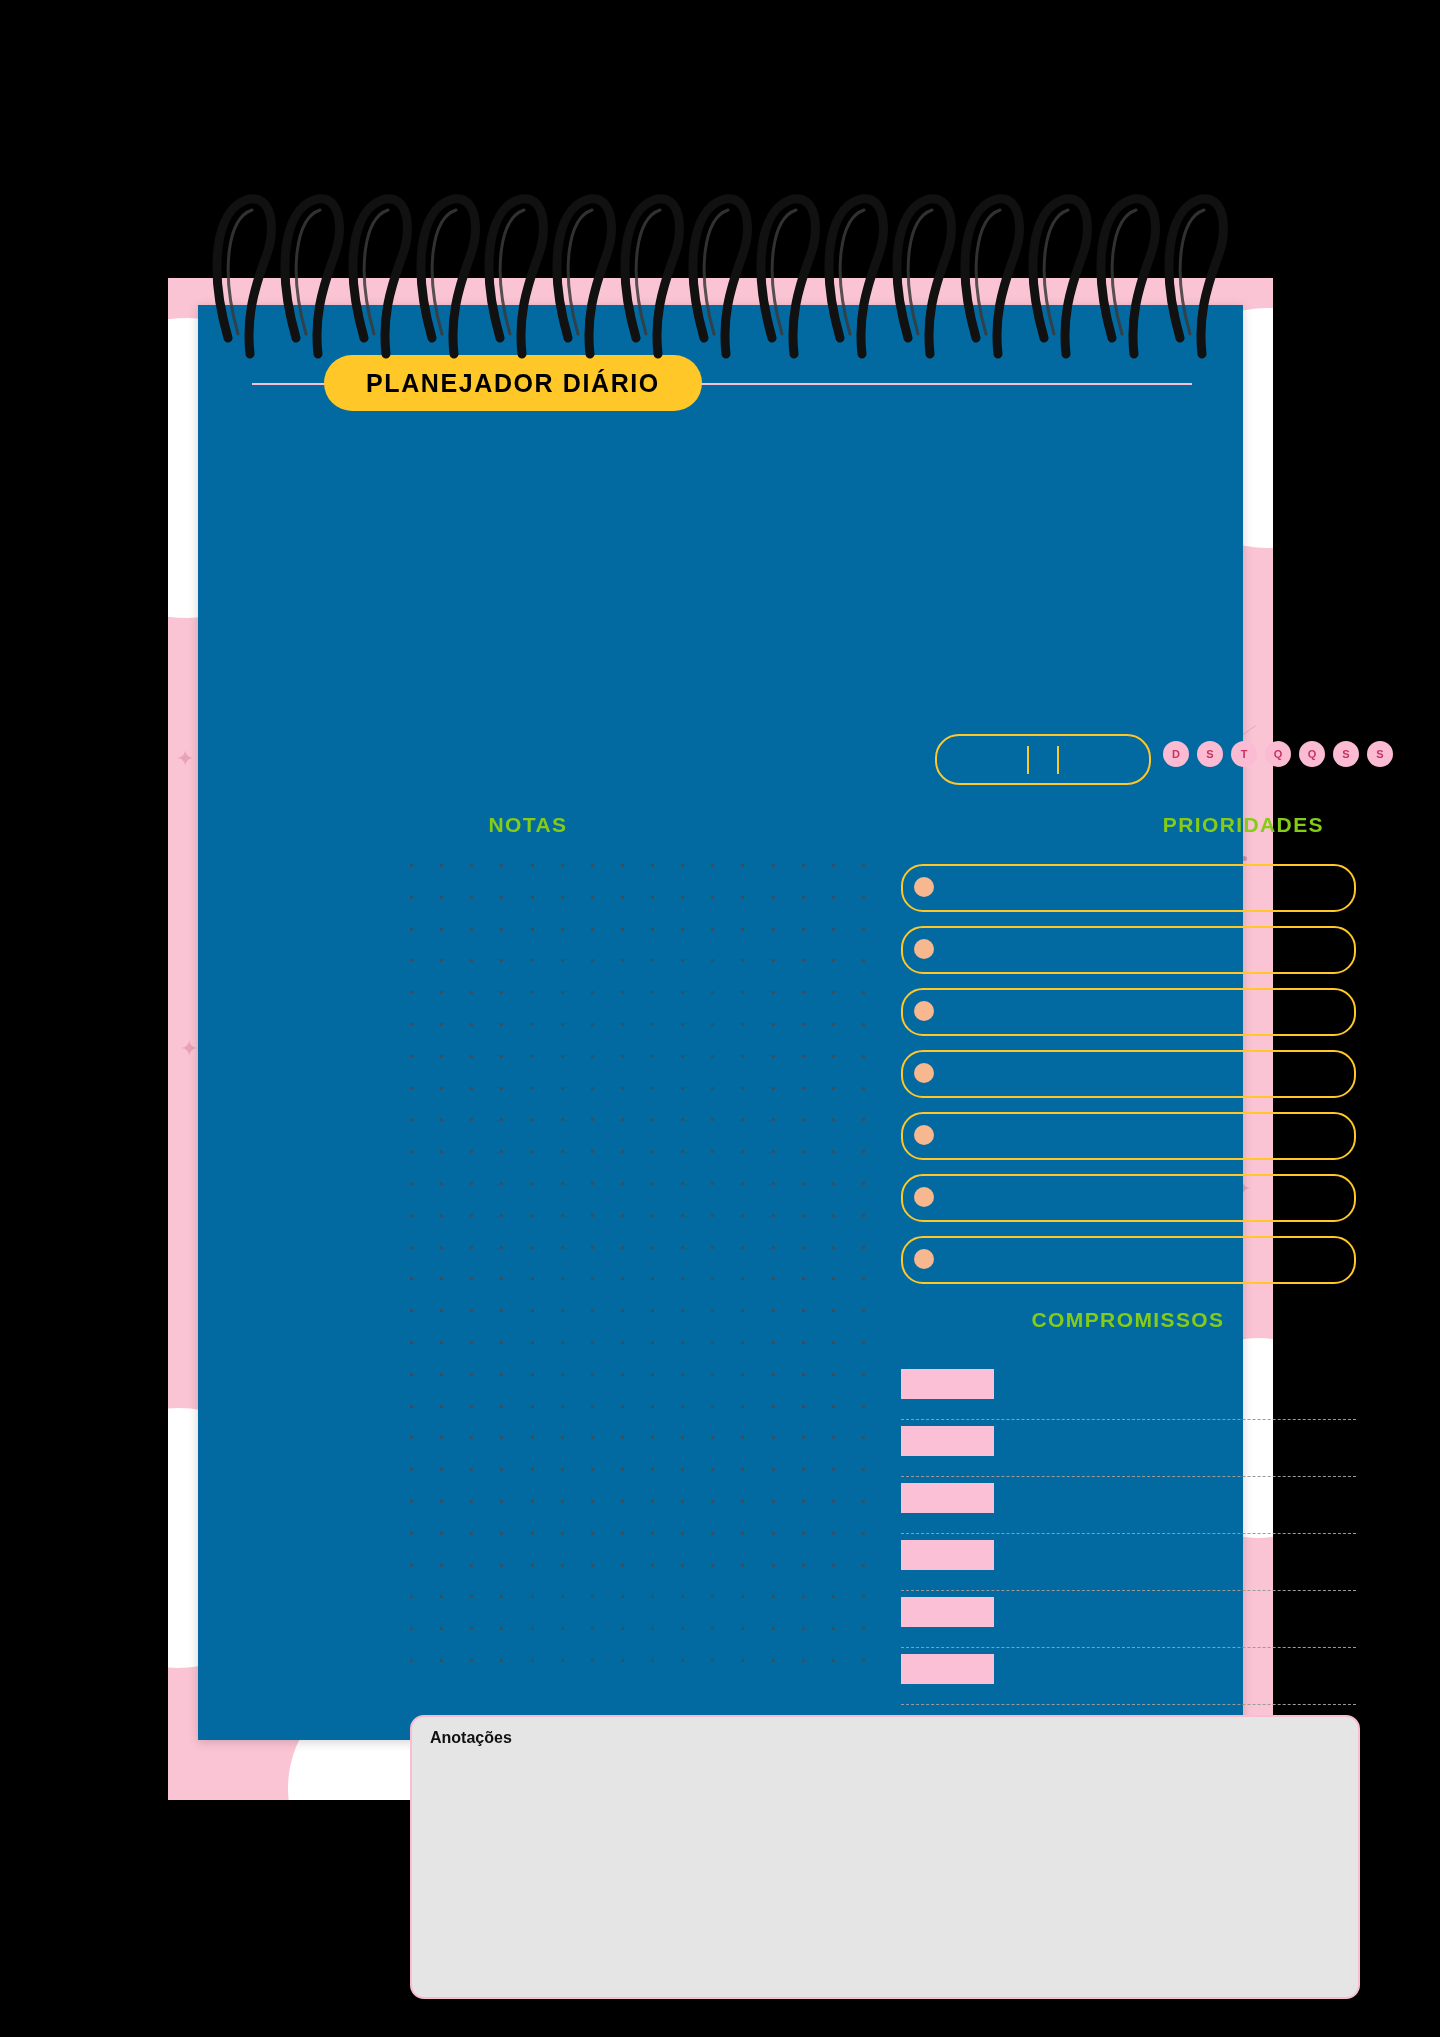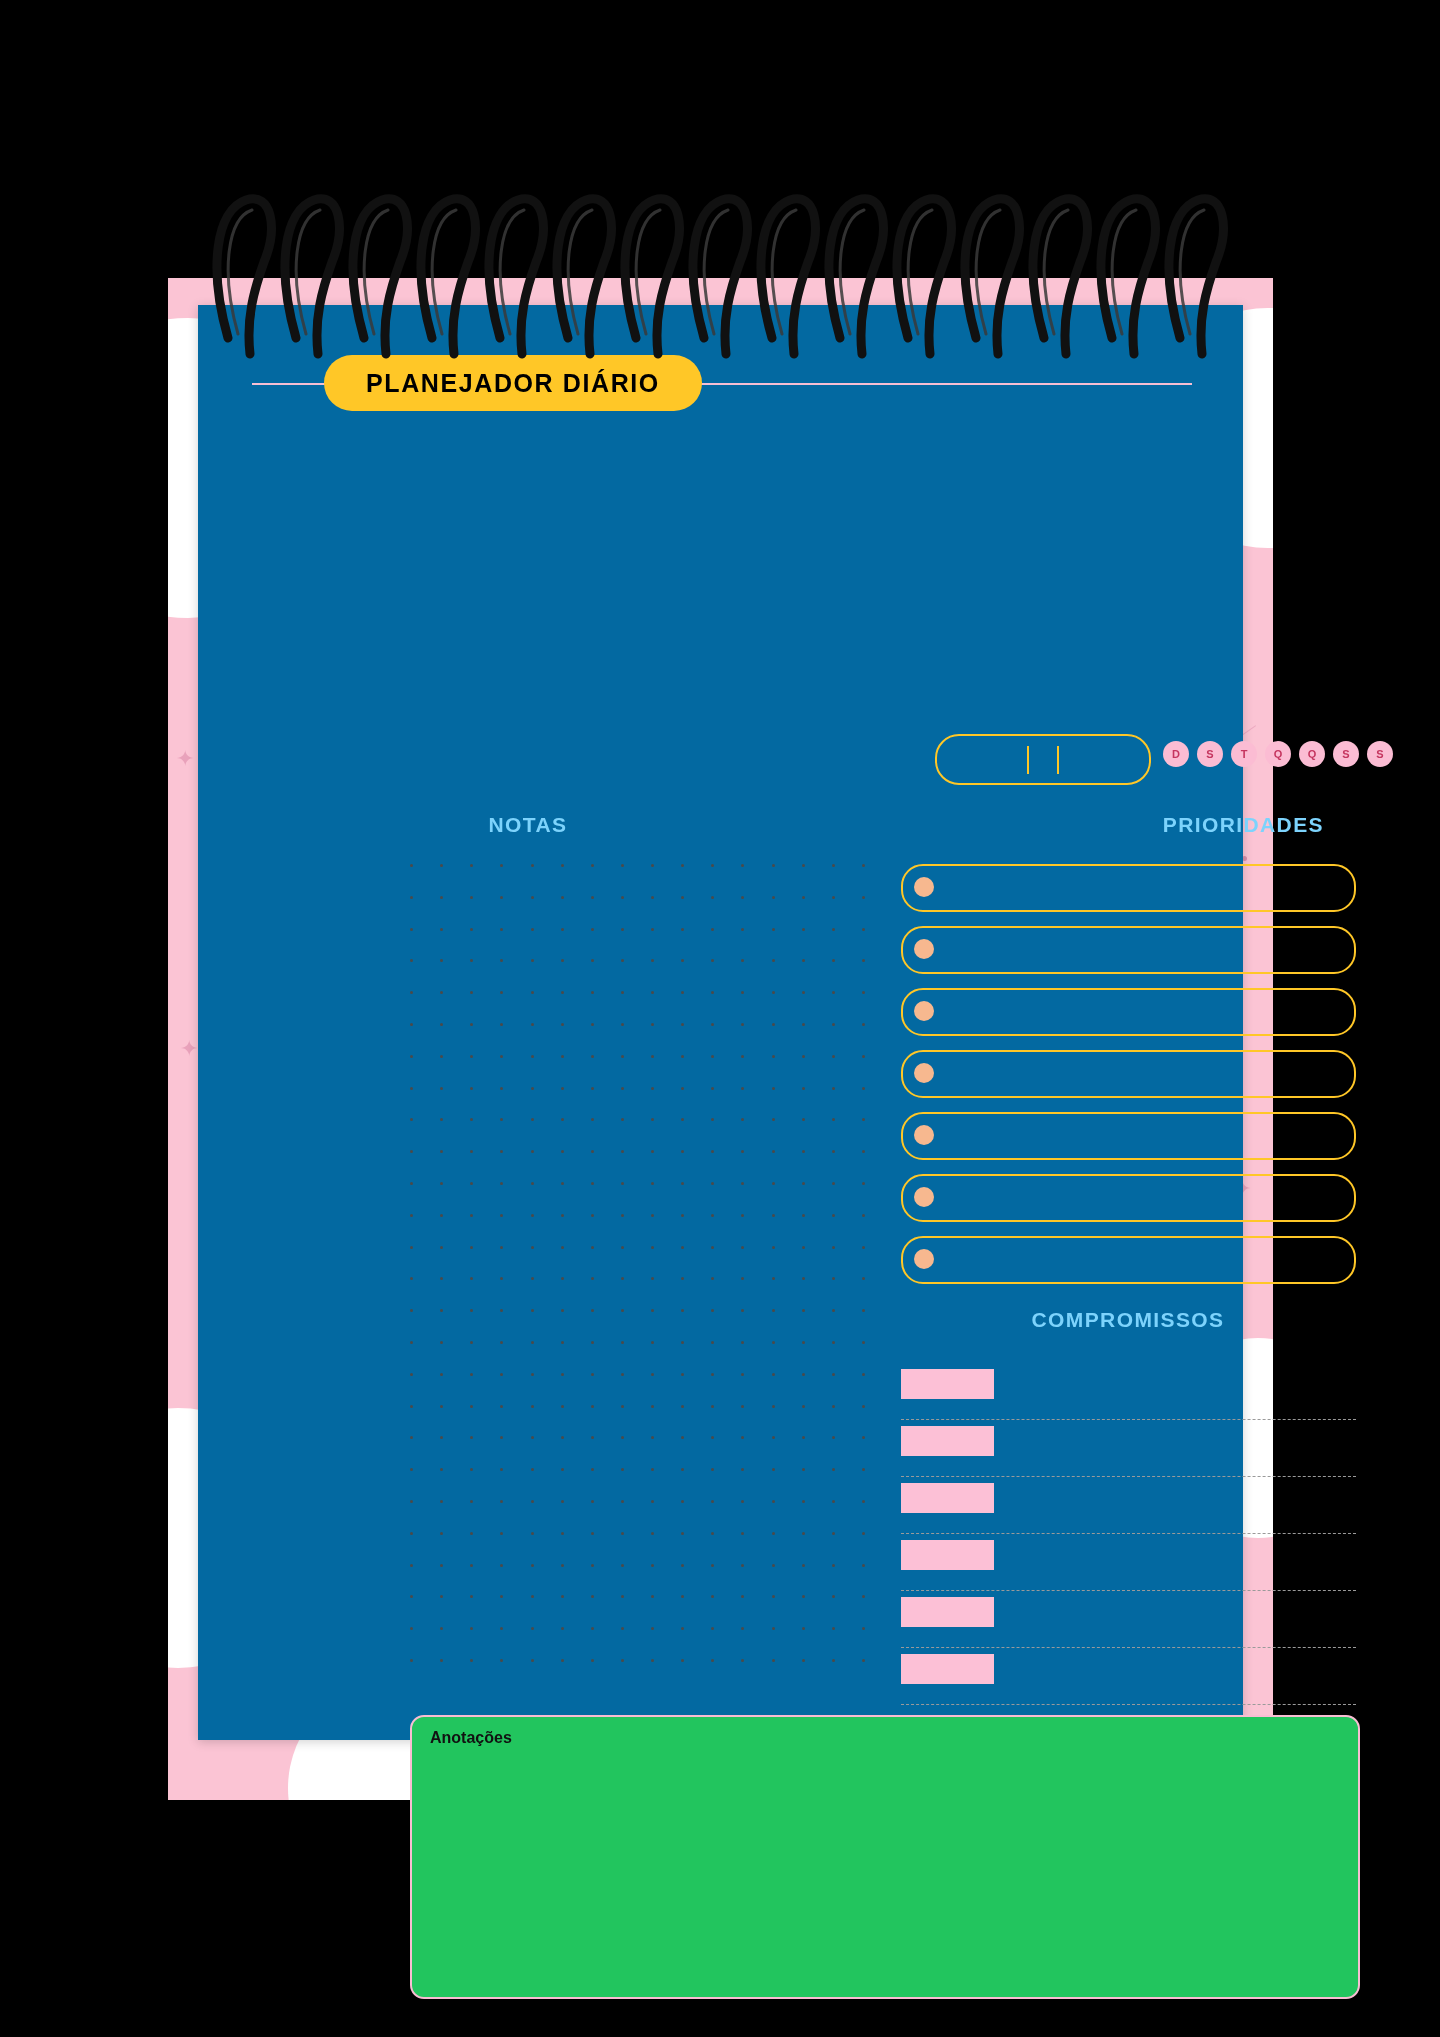--- a/index.html
+++ b/index.html
@@ -159,21 +159,21 @@
     align-items: center;
     justify-content: center;
   }
 
   
   .sec-title {
     position: absolute;
     font-size: 21px;
     font-weight: bold;
     letter-spacing: 1.4px;
-    color: #7dd3fc;
+    color: #84cc16;
     text-align: center;
   }
   #t-notas { left: 240px; top: 535px; width: 240px; }
   #t-prior { left: 756px; top: 535px; width: 400px; text-align: right; }
   #t-compr { left: 760px; top: 1030px; width: 400px; }
 
   
   #notes-grid {
     position: absolute;
     left: 242px;
@@ -246,21 +246,21 @@
 
   
   #anotacoes {
     position: absolute;
     left: 242px;
     top: 1437px;
     width: 946px;
     height: 280px;
     border: 2px solid #f9bdd3;
     border-radius: 14px;
-    background: #22c55e;
+    background: #e5e5e5;
   }
   #anotacoes .label {
     position: absolute;
     left: 18px;
     top: 12px;
     font-size: 16px;
     font-weight: bold;
     color: #111;
   }
 </style>

